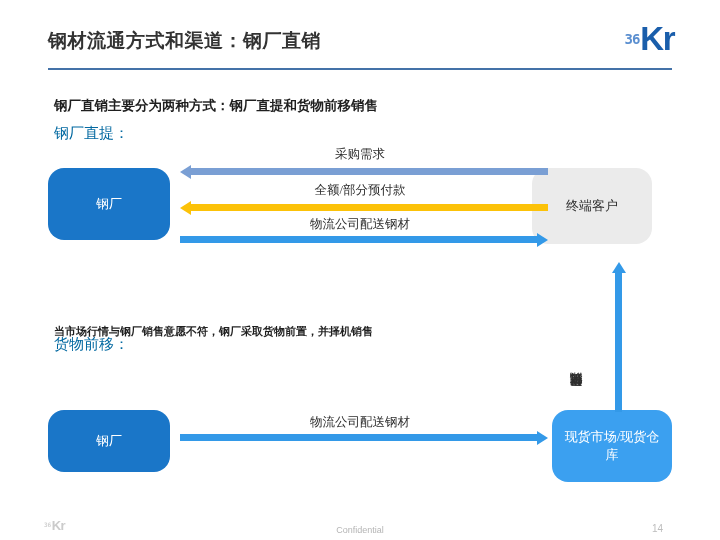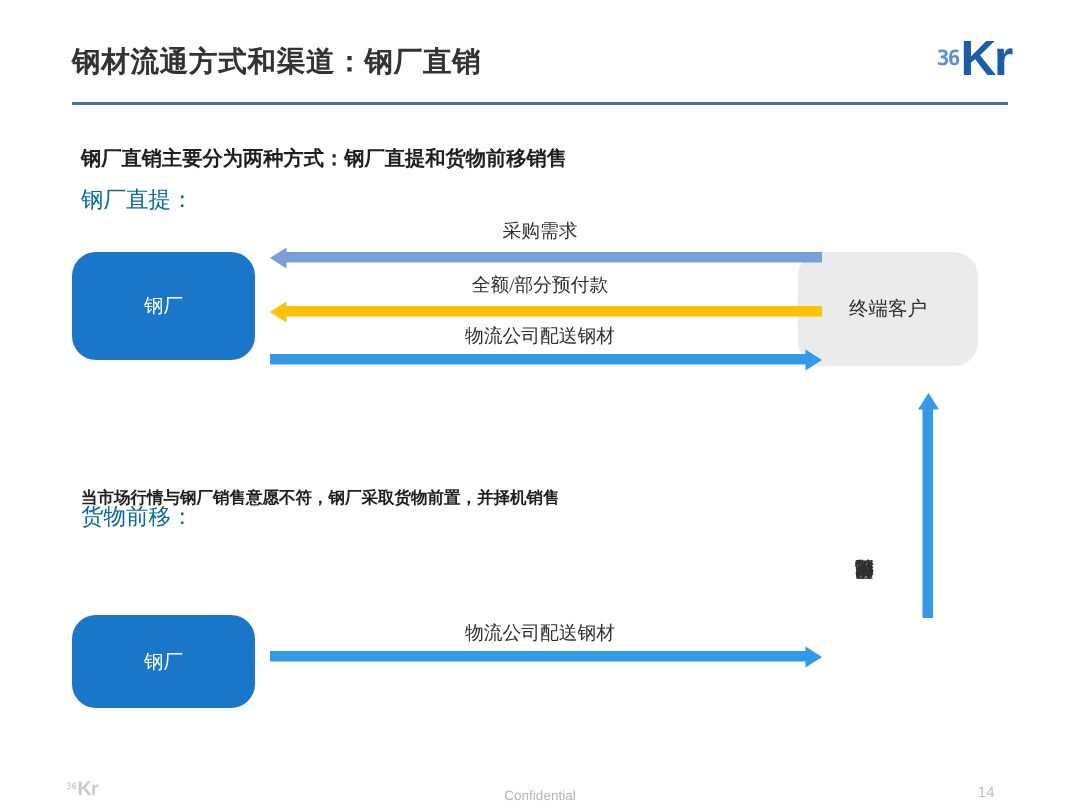--- a/index.html
+++ b/index.html
@@ -265,20 +265,21 @@
   <div class="arrow-h right" style="left:180px; top:236px; width:368px;">
     <span class="shaft" style="background:#3399e8;"></span>
     <span class="head" style="border-left-color:#3399e8;"></span>
   </div>
 
   <div class="section-label b">货物前移：</div>
   <div class="section-body">当市场行情与钢厂销售意愿不符，钢厂采取货物前置，并择机销售</div>
 
   <div class="node node-mill-bottom">钢厂</div>
 
+  <div class="node node-spot">现货市场/现货仓库</div>
 
   <div class="flow-label" style="left:360px; top:414px;">物流公司配送钢材</div>
   <div class="arrow-h right" style="left:180px; top:434px; width:368px;">
     <span class="shaft" style="background:#3399e8;"></span>
     <span class="head" style="border-left-color:#3399e8;"></span>
   </div>
 
   <div class="vert-label" style="left:568px; top:268px; height:128px;">物流公司配送钢材</div>
   <div class="arrow-v" style="left:615px; top:262px; height:150px;">
     <span class="head" style="border-bottom-color:#3399e8;"></span>

